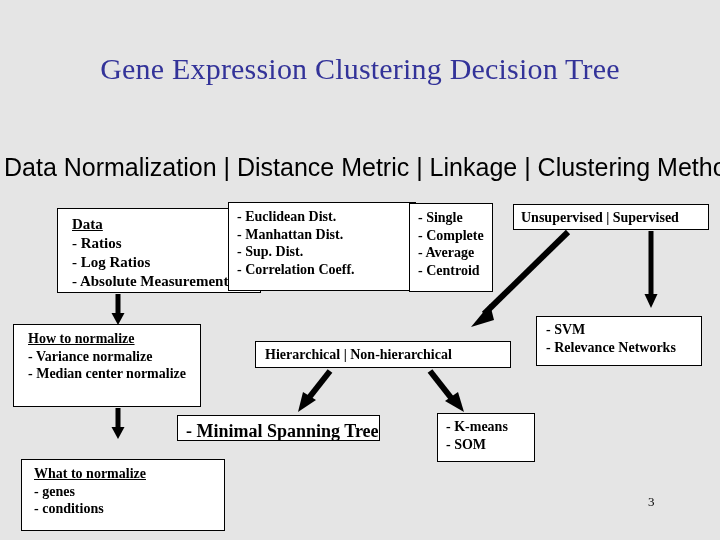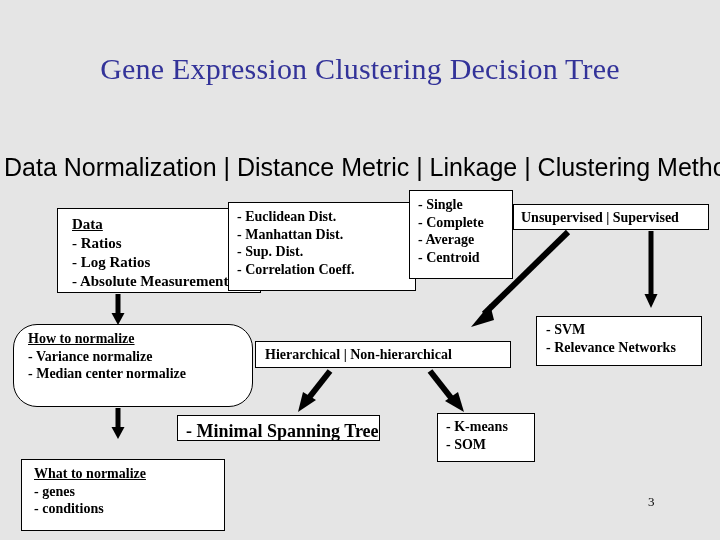--- a/index.html
+++ b/index.html
@@ -84,37 +84,37 @@
     <div class="line">- Absolute Measurement</div>
   </div>
 
   <div class="box" style="left:228px; top:202px; width:188px; height:89px; padding:5px 0 0 8px; font-size:14px;">
     <div class="line">- Euclidean Dist.</div>
     <div class="line">- Manhattan Dist.</div>
     <div class="line">- Sup. Dist.</div>
     <div class="line">- Correlation Coeff.</div>
   </div>
 
-  <div class="box" style="left:409px; top:190px; width:104px; height:89px; padding:5px 0 0 8px; font-size:14px;">
+  <div class="box" style="left:409px; top:203px; width:84px; height:89px; padding:5px 0 0 8px; font-size:14px;">
     <div class="line">- Single</div>
     <div class="line">- Complete</div>
     <div class="line">- Average</div>
     <div class="line">- Centroid</div>
   </div>
 
   <div class="box" style="left:513px; top:204px; width:196px; height:26px; padding:4px 0 0 7px; font-size:14px;">
     <div class="line">Unsupervised | Supervised</div>
   </div>
 
   <svg class="arrow" style="left:108px; top:294px;" width="20" height="32" viewBox="0 0 20 32">
     <path d="M10 0 L10 22" stroke="#000" stroke-width="5" fill="none"></path>
     <path d="M10 31 L3.5 19 L16.5 19 Z" fill="#000"></path>
   </svg>
 
-  <div class="box" style="left:13px; top:324px; width:240px; height:83px; padding:5px 0 0 14px; font-size:14px;border-radius:24px;">
+  <div class="box" style="left:13px; top:324px; width:188px; height:83px; padding:5px 0 0 14px; font-size:14px;">
     <div class="hdr">How to normalize</div>
     <div class="line">- Variance normalize</div>
     <div class="line">- Median center normalize</div>
   </div>
 
   <div class="box" style="left:255px; top:341px; width:256px; height:27px; padding:4px 0 0 9px; font-size:14px;">
     <div class="line">Hierarchical | Non-hierarchical</div>
   </div>
 
   <div class="box" style="left:536px; top:316px; width:166px; height:50px; padding:4px 0 0 9px; font-size:14px;">

